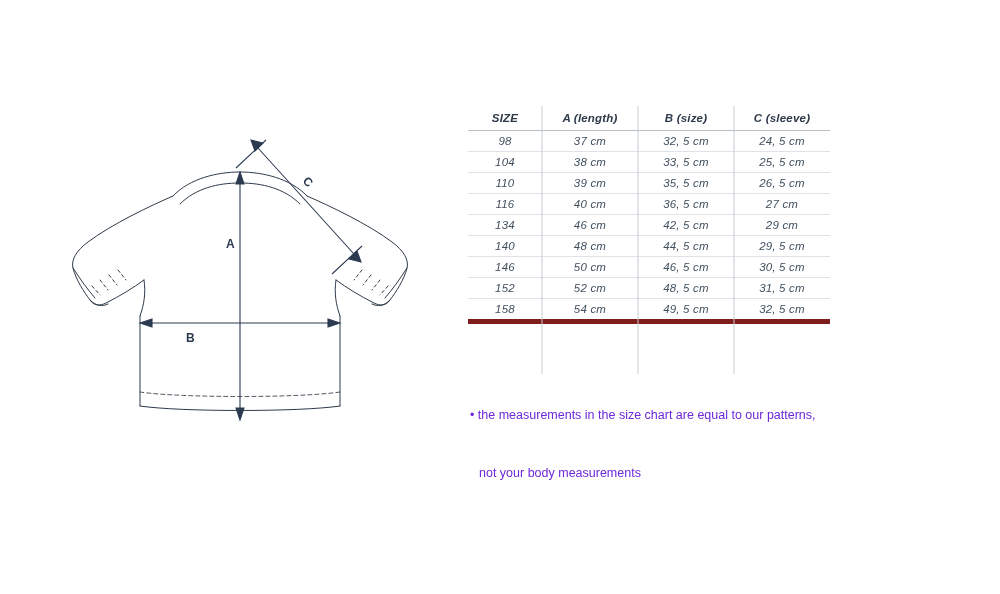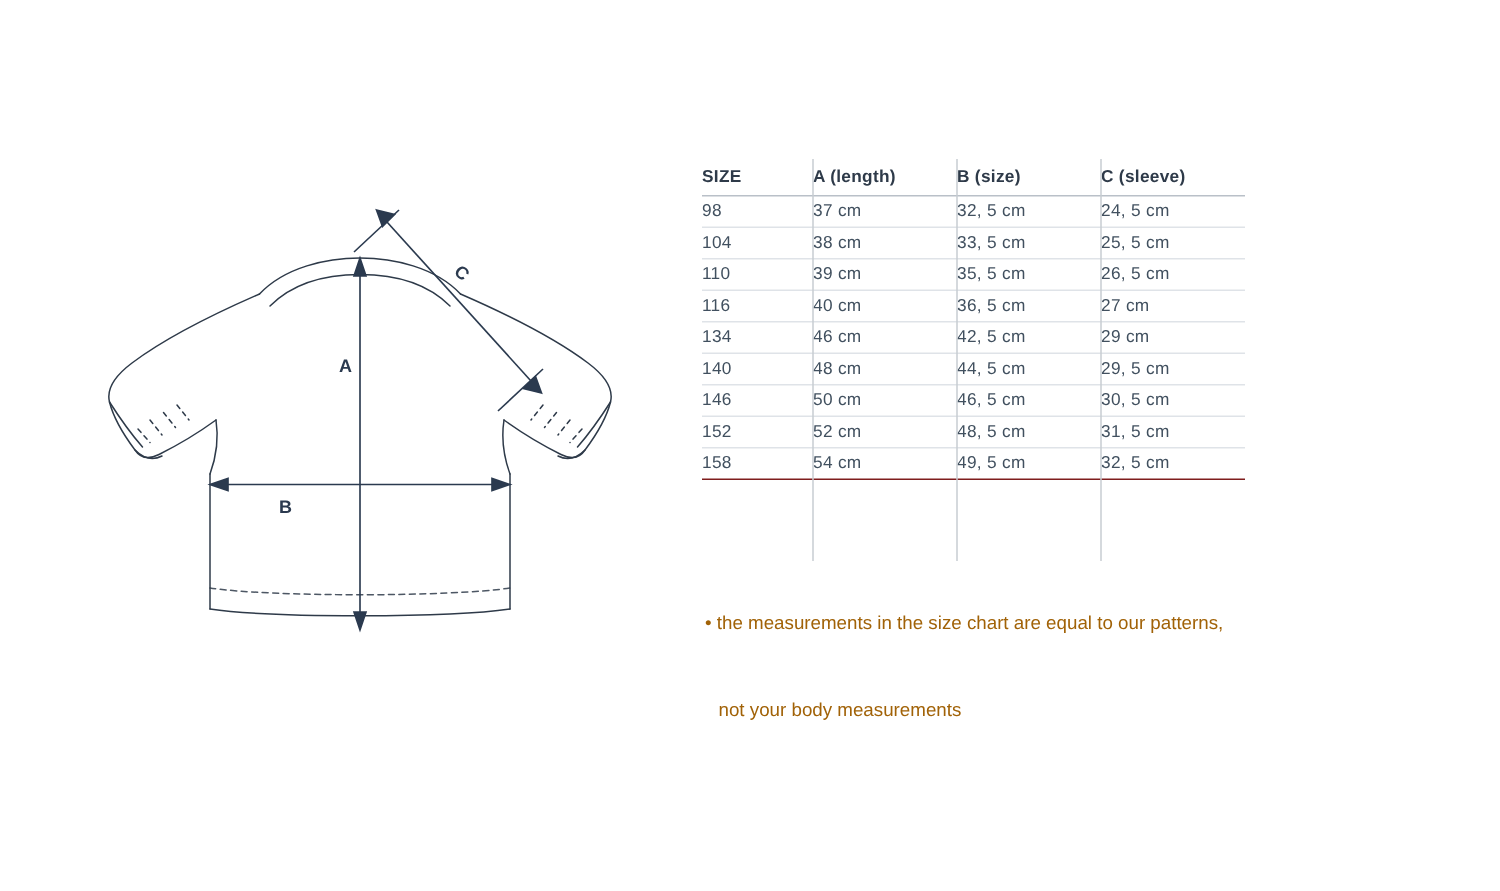--- a/index.html
+++ b/index.html
@@ -34,38 +34,39 @@
   }
   table.size-chart {
     border-collapse: collapse;
     width: 362px;
     table-layout: fixed;
   }
   table.size-chart th,
   table.size-chart td {
     font-size: 11.5px;
     font-weight: normal;
-    text-align: left;
+    text-align: center;
     padding: 0;
     height: 20px;
     line-height: 20px;
     color: #41505f;
     border-bottom: 1px solid #dfe3e8;
     letter-spacing: 0.2px;
+    font-style: italic;
   }
   table.size-chart thead th {
     font-weight: bold;
     font-size: 11.5px;
     color: #2e3a49;
     border-bottom: 1px solid #b9c0c8;
     height: 24px;
     line-height: 24px;
   }
   table.size-chart tbody tr:last-child td {
-    border-bottom: 1px solid #7f1d1d;
+    border-bottom: 5px solid #7f1d1d;
     margin-top: 16px;
   }
   
   #table-verticals {
     position: absolute;
     left: 0;
     top: 0;
     width: 380px;
     height: 270px;
     pointer-events: none;
@@ -78,21 +79,21 @@
   th.col-size, td.col-size { text-align: center; }
 
   
   #note {
     position: absolute;
     left: 470px;
     top: 405px;
     width: 420px;
     font-size: 12.5px;
     line-height: 21px;
-    color: #a16207;
+    color: #6d28d9;
   }
   #note .note-line { white-space: nowrap; }
   #note .note-line.indent { padding-left: 9px; margin-top: 37px; }
 </style>
 </head>
 <body>
 
 <div id="illustration">
   <svg width="400" height="320" viewBox="0 0 400 320" xmlns="http://www.w3.org/2000/svg">
     <g fill="none" stroke="#2e3a49" stroke-width="1" stroke-linejoin="round" stroke-linecap="round">

